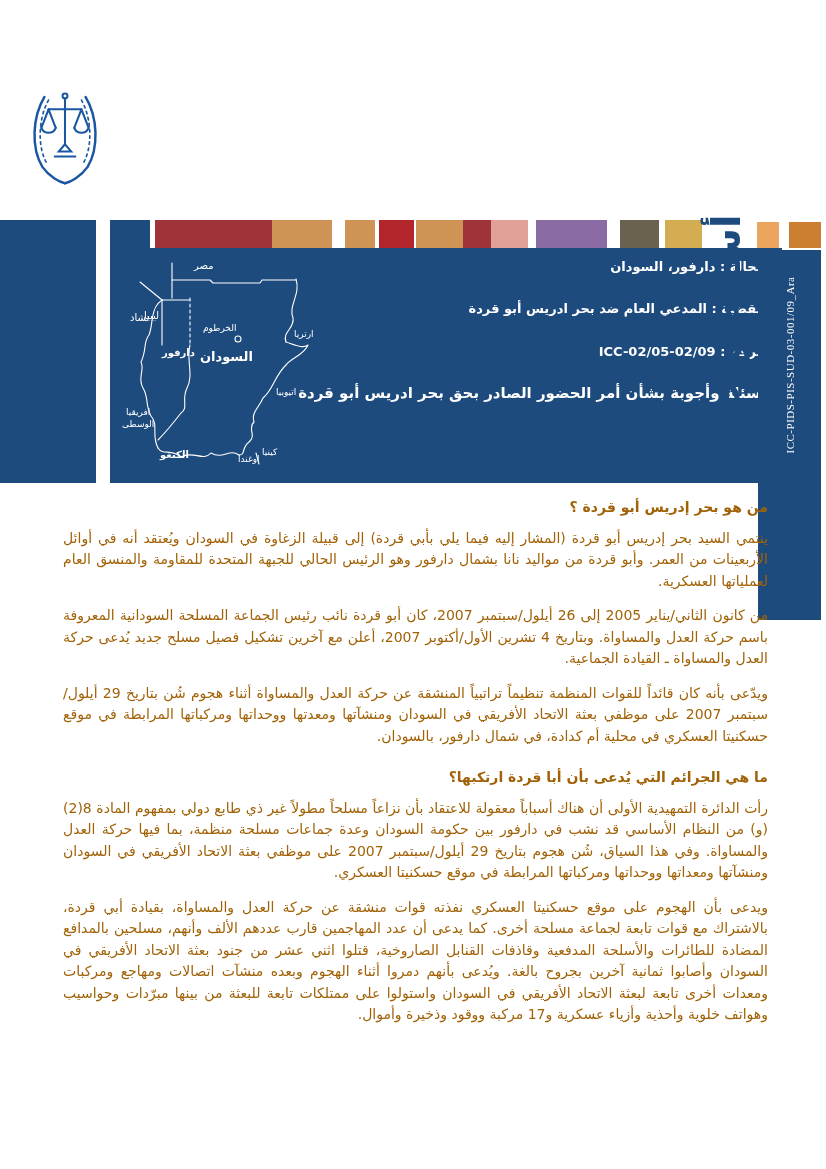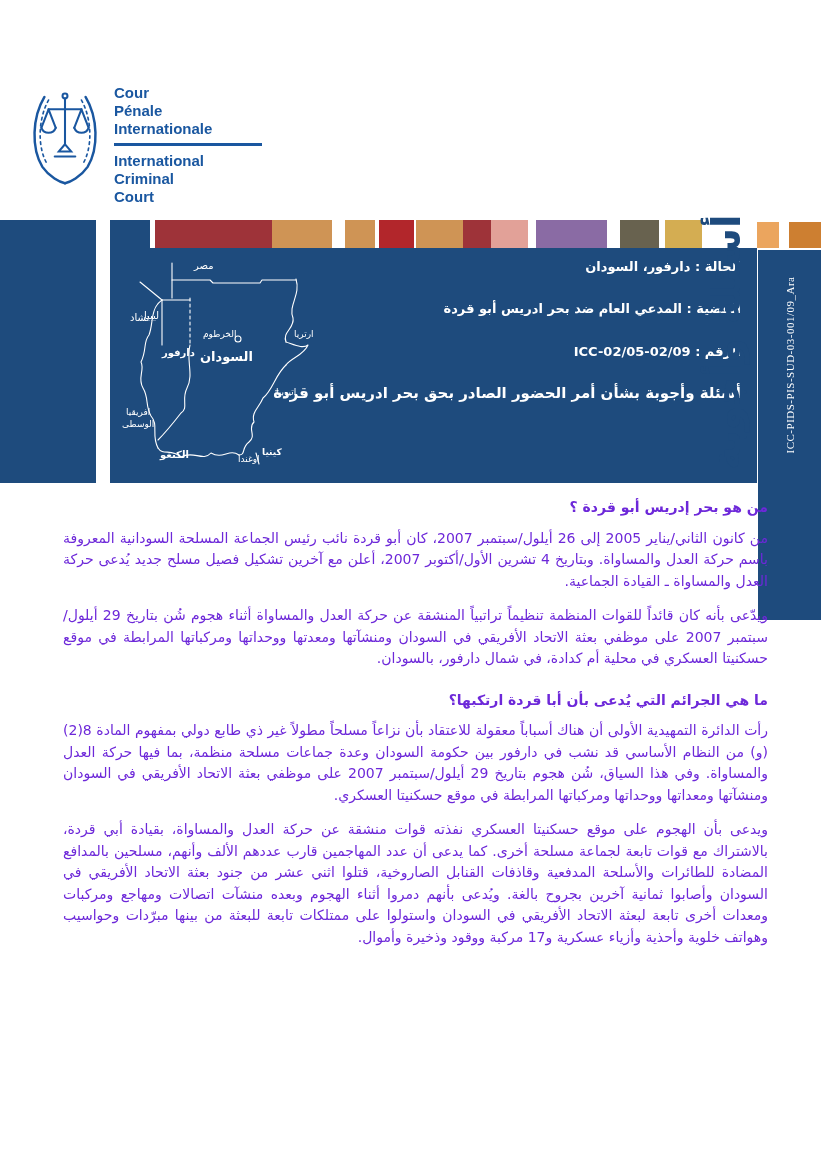--- a/index.html
+++ b/index.html
@@ -14,60 +14,60 @@
   .wordmark .rule{height:3px;background:#1a57a0;width:148px;margin:5px 0 6px;}
 
   
   .color-band{position:absolute;left:110px;top:220px;width:600px;height:28px;}
   .band-sq{position:absolute;top:0;height:28px;}
 
   
   .left-block{position:absolute;left:0;top:220px;width:96px;height:263px;background:#1e4b7d;}
 
   
-  .banner{position:absolute;left:110px;top:248px;width:647px;height:235px;background:#1e4b7d;color:#fff;}
+  .banner{position:absolute;left:110px;top:248px;width:647px;height:235px;background:#1e4b7d;color:#fff;padding-left:25px;}
   .banner-lines{position:absolute;right:16px;top:0;text-align:right;direction:rtl;}
   .banner-line{position:absolute;right:0;white-space:nowrap;font-weight:bold;font-size:13px;}
   .bl-1{top:11px;text-align:center;} .bl-2{top:53px;text-align:center;} .bl-3{top:96px;}
   .banner-heading{position:absolute;right:16px;top:136px;white-space:nowrap;direction:rtl;
                   font-weight:bold;font-size:15px;text-align:right;}
   .num-latin{direction:ltr;unicode-bidi:embed;}
 
   
   .map{position:absolute;left:0;top:2px;width:240px;height:233px;}
   .map svg{position:absolute;left:0;top:0;}
   .map-label{position:absolute;color:#fff;font-size:9px;direction:rtl;white-space:nowrap;}
   .ml-egypt{left:84px;top:10px;font-size:10px;}
   .ml-libya{left:34px;top:24px;font-size:10px;margin-top:36px;}
   .ml-chad{left:20px;top:62px;font-size:10px;}
   .ml-darfur{left:52px;top:97px;font-size:10px;font-weight:bold;}
-  .ml-khartoum{left:93px;top:79px;}
+  .ml-khartoum{left:93px;top:73px;}
   .ml-sudan{left:90px;top:99px;font-size:13px;font-weight:bold;}
   .ml-eritrea{left:184px;top:79px;}
   .ml-ethiopia{left:166px;top:137px;}
   .ml-caf{left:12px;top:156px;line-height:12px;text-align:center;}
   .ml-congo{left:50px;top:199px;font-size:10px;font-weight:bold;}
   .ml-uganda{left:128px;top:204px;}
-  .ml-kenya{left:152px;top:197px;font-weight:bold;}
+  .ml-kenya{left:152px;top:197px;}
 
   
   .calligraphy-wrap{position:absolute;left:694px;top:192px;width:62px;height:300px;}
   .calligraphy{position:absolute;top:50%;left:50%;transform:translate(-50%,-50%) rotate(-90deg);
                white-space:nowrap;color:#1e4b7d;font-weight:bold;font-size:40px;direction:rtl;
                font-family:"DejaVu Serif","DejaVu Sans",serif;letter-spacing:1px;}
   .side-bar{position:absolute;left:758px;top:250px;width:63px;height:370px;background:#1e4b7d;}
   .side-doc-number{position:absolute;left:50%;top:31%;transform:translate(-50%,-50%) rotate(-90deg);
                    white-space:nowrap;color:#ffffff;font-size:11px;letter-spacing:.5px;
                    font-family:"Liberation Serif",serif;}
   .sq-light-orange{position:absolute;left:757px;top:222px;width:22px;height:26px;background:#eba55e;}
   .sq-dark-orange{position:absolute;left:789px;top:222px;width:32px;height:26px;background:#cd7f31;}
 
   
   .content{position:absolute;top:497px;right:58px;width:705px;direction:rtl;text-align:justify;
-           color:#6d28d9;font-size:14px;line-height:21.5px;}
+           color:#a16207;font-size:14px;line-height:21.5px;}
   .content h3{margin:0 0 9px;font-size:14px;font-weight:bold;text-align:right;}
   .content h3.q2{margin-top:20px;}
   .content p{margin:0 0 13px;}
 </style>
 </head>
 <body>
 
 <div class="page">
 
   <div class="logo">
@@ -85,29 +85,20 @@
         <path d="M36,14 V58"></path>
         <path d="M20,24 H52"></path>
         <path d="M20,24 L13,42 M20,24 L27,42"></path>
         <path d="M13,42 a7.5,7.5 0 0 0 14,0"></path>
         <path d="M52,24 L45,42 M52,24 L59,42"></path>
         <path d="M45,42 a7.5,7.5 0 0 0 14,0"></path>
         <path d="M36,58 l-6,7 h12 z"></path>
         <path d="M26,70 h20"></path>
       </g>
     </svg>
-    <div class="wordmark">
-      <div>Cour</div>
-      <div>Pénale</div>
-      <div>Internationale</div>
-      <div class="rule"></div>
-      <div>International</div>
-      <div>Criminal</div>
-      <div>Court</div>
-    </div>
   </div>
 
   <div class="color-band">
       <div class="band-sq" style="left: 0px; width: 40px; background: rgb(30, 75, 125);"></div>
       <div class="band-sq" style="left: 45px; width: 117px; background: rgb(158, 51, 57);"></div>
       <div class="band-sq" style="left: 162px; width: 60px; background: rgb(207, 148, 85);"></div>
       <div class="band-sq" style="left: 235px; width: 30px; background: rgb(207, 148, 85);"></div>
       <div class="band-sq" style="left: 269px; width: 35px; background: rgb(178, 38, 43);"></div>
       <div class="band-sq" style="left: 306px; width: 47px; background: rgb(207, 148, 85);"></div>
       <div class="band-sq" style="left: 353px; width: 28px; background: rgb(158, 51, 57);"></div>
@@ -170,20 +161,21 @@
     <span class="calligraphy">أسئلة وأجوبة</span>
   </div>
   <div class="sq-light-orange"></div>
   <div class="sq-dark-orange"></div>
   <div class="side-bar">
     <span class="side-doc-number">ICC-PIDS-PIS-SUD-03-001/09_Ara</span>
   </div>
 
   <div class="content">
     <h3>من هو بحر إدريس أبو قردة ؟</h3>
+    <p>ينتمي السيد بحر إدريس أبو قردة (المشار إليه فيما يلي بأبي قردة) إلى قبيلة الزغاوة في السودان ويُعتقد أنه في أوائل الأربعينات من العمر. وأبو قردة من مواليد نانا بشمال دارفور وهو الرئيس الحالي للجبهة المتحدة للمقاومة والمنسق العام لعملياتها العسكرية.</p>
     <p>من كانون الثاني/يناير 2005 إلى 26 أيلول/سبتمبر 2007، كان أبو قردة نائب رئيس الجماعة المسلحة السودانية المعروفة باسم حركة العدل والمساواة. وبتاريخ 4 تشرين الأول/أكتوبر 2007، أعلن مع آخرين تشكيل فصيل مسلح جديد يُدعى حركة العدل والمساواة ـ القيادة الجماعية.</p>
     <p>ويدّعى بأنه كان قائداً للقوات المنظمة تنظيماً تراتبياً المنشقة عن حركة العدل والمساواة أثناء هجوم شُن بتاريخ 29 أيلول/سبتمبر 2007 على موظفي بعثة الاتحاد الأفريقي في السودان ومنشآتها ومعدتها ووحداتها ومركباتها المرابطة في موقع حسكنيتا العسكري في محلية أم كدادة، في شمال دارفور، بالسودان.</p>
     <h3 class="q2">ما هي الجرائم التي يُدعى بأن أبا قردة ارتكبها؟</h3>
     <p>رأت الدائرة التمهيدية الأولى أن هناك أسباباً معقولة للاعتقاد بأن نزاعاً مسلحاً مطولاً غير ذي طابع دولي بمفهوم المادة 8(2)(و) من النظام الأساسي قد نشب في دارفور بين حكومة السودان وعدة جماعات مسلحة منظمة، بما فيها حركة العدل والمساواة. وفي هذا السياق، شُن هجوم بتاريخ 29 أيلول/سبتمبر 2007 على موظفي بعثة الاتحاد الأفريقي في السودان ومنشآتها ومعداتها ووحداتها ومركباتها المرابطة في موقع حسكنيتا العسكري.</p>
     <p>ويدعى بأن الهجوم على موقع حسكنيتا العسكري نفذته قوات منشقة عن حركة العدل والمساواة، بقيادة أبي قردة، بالاشتراك مع قوات تابعة لجماعة مسلحة أخرى. كما يدعى أن عدد المهاجمين قارب عددهم الألف وأنهم، مسلحين بالمدافع المضادة للطائرات والأسلحة المدفعية وقاذفات القنابل الصاروخية، قتلوا اثني عشر من جنود بعثة الاتحاد الأفريقي في السودان وأصابوا ثمانية آخرين بجروح بالغة. ويُدعى بأنهم دمروا أثناء الهجوم وبعده منشآت اتصالات ومهاجع ومركبات ومعدات أخرى تابعة لبعثة الاتحاد الأفريقي في السودان واستولوا على ممتلكات تابعة للبعثة من بينها مبرّدات وحواسيب وهواتف خلوية وأحذية وأزياء عسكرية و17 مركبة ووقود وذخيرة وأموال.</p>
   </div>
 
 </div>
 
 </body></html>

